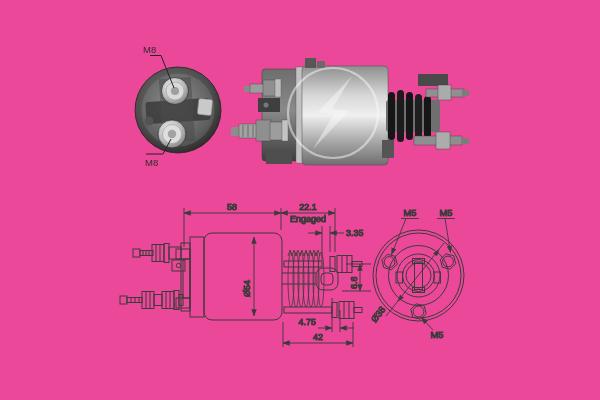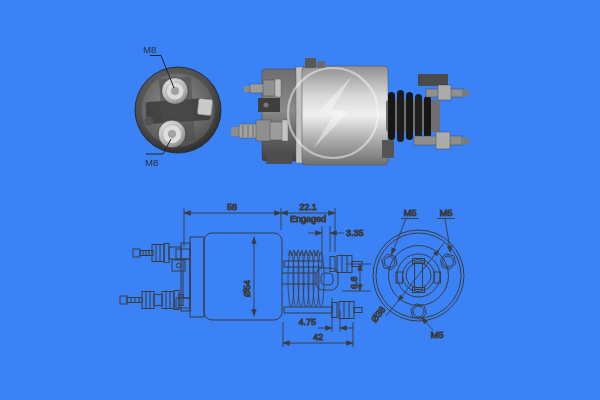--- a/index.html
+++ b/index.html
@@ -1,16 +1,16 @@
 <!DOCTYPE html>
 <html><head>
 <meta charset="utf-8">
 <style>
   html,body{margin:0;padding:0;background:#ffffff;}
-  .stage{position:relative;width:600px;height:400px;background:#3b82f6;overflow:hidden;
+  .stage{position:relative;width:600px;height:400px;background:#ec4899;overflow:hidden;
          font-family:"Liberation Sans", sans-serif;}
   svg{display:block;}
   text{font-family:"Liberation Sans", sans-serif;fill:#2d2d2d;}
   .dim{font-size:9px;}
   .lbl{font-size:9.5px;}
 </style>
 </head>
 <body>
 
 <div class="stage">

